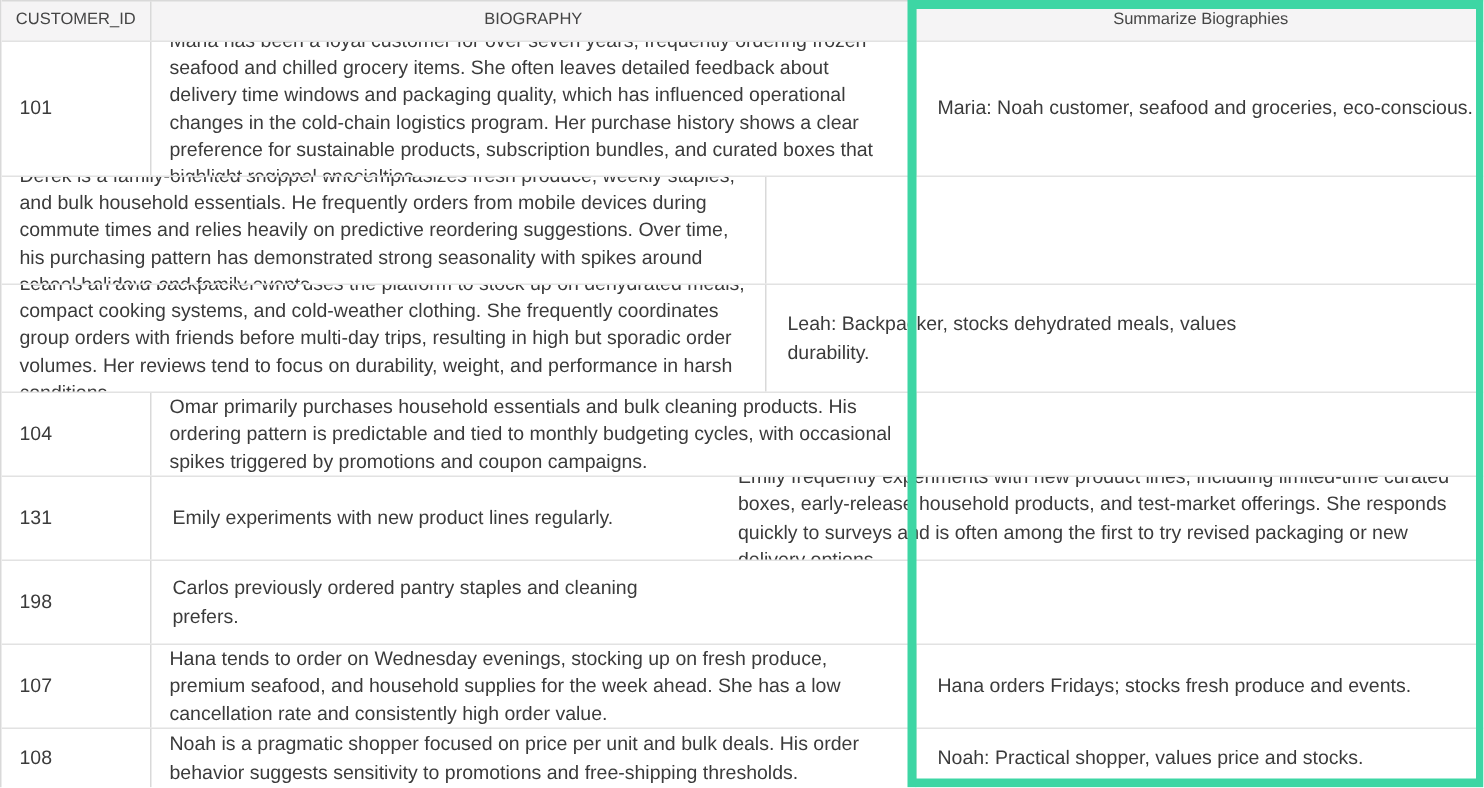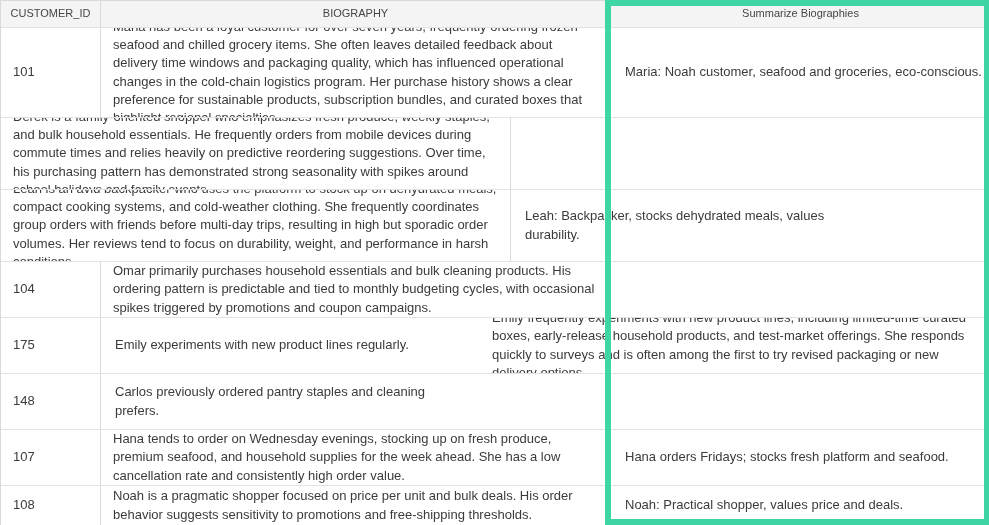--- a/index.html
+++ b/index.html
@@ -89,37 +89,37 @@
     <div class="cell col-bio">Leah is an avid backpacker who uses the platform to stock up on dehydrated meals, compact cooking systems, and cold-weather clothing. She frequently coordinates group orders with friends before multi-day trips, resulting in high but sporadic order volumes. Her reviews tend to focus on durability, weight, and performance in harsh conditions.</div>
     <div class="cell col-sum">Leah: Backpacker, stocks dehydrated meals, values durability.</div>
   </div>
 
   <div class="row r4">
     <div class="cell col-id">104</div>
     <div class="cell col-bio">Omar primarily purchases household essentials and bulk cleaning products. His ordering pattern is predictable and tied to monthly budgeting cycles, with occasional spikes triggered by promotions and coupon campaigns.</div>
   </div>
 
   <div class="row r5">
-    <div class="cell col-id">175</div>
+    <div class="cell col-id">131</div>
     <div class="cell col-sum">Emily experiments with new product lines regularly.</div>
     <div class="cell col-bio">Emily frequently experiments with new product lines, including limited-time curated boxes, early-release household products, and test-market offerings. She responds quickly to surveys and is often among the first to try revised packaging or new delivery options.</div>
   </div>
 
   <div class="row r6">
-    <div class="cell col-id">148</div>
+    <div class="cell col-id">198</div>
     <div class="cell col-sum">Carlos previously ordered pantry staples and cleaning prefers.</div>
   </div>
 
   <div class="row r7">
     <div class="cell col-id">107</div>
     <div class="cell col-bio">Hana tends to order on Wednesday evenings, stocking up on fresh produce, premium seafood, and household supplies for the week ahead. She has a low cancellation rate and consistently high order value.</div>
-    <div class="cell col-sum">Hana orders Fridays; stocks fresh platform and seafood.</div>
+    <div class="cell col-sum">Hana orders Fridays; stocks fresh produce and events.</div>
   </div>
 
   <div class="row r8">
     <div class="cell col-id">108</div>
     <div class="cell col-bio">Noah is a pragmatic shopper focused on price per unit and bulk deals. His order behavior suggests sensitivity to promotions and free-shipping thresholds.</div>
-    <div class="cell col-sum">Noah: Practical shopper, values price and deals.</div>
+    <div class="cell col-sum">Noah: Practical shopper, values price and stocks.</div>
   </div>
 
   <div class="highlight-frame"></div>
 
 </div>
 
 </body></html>

